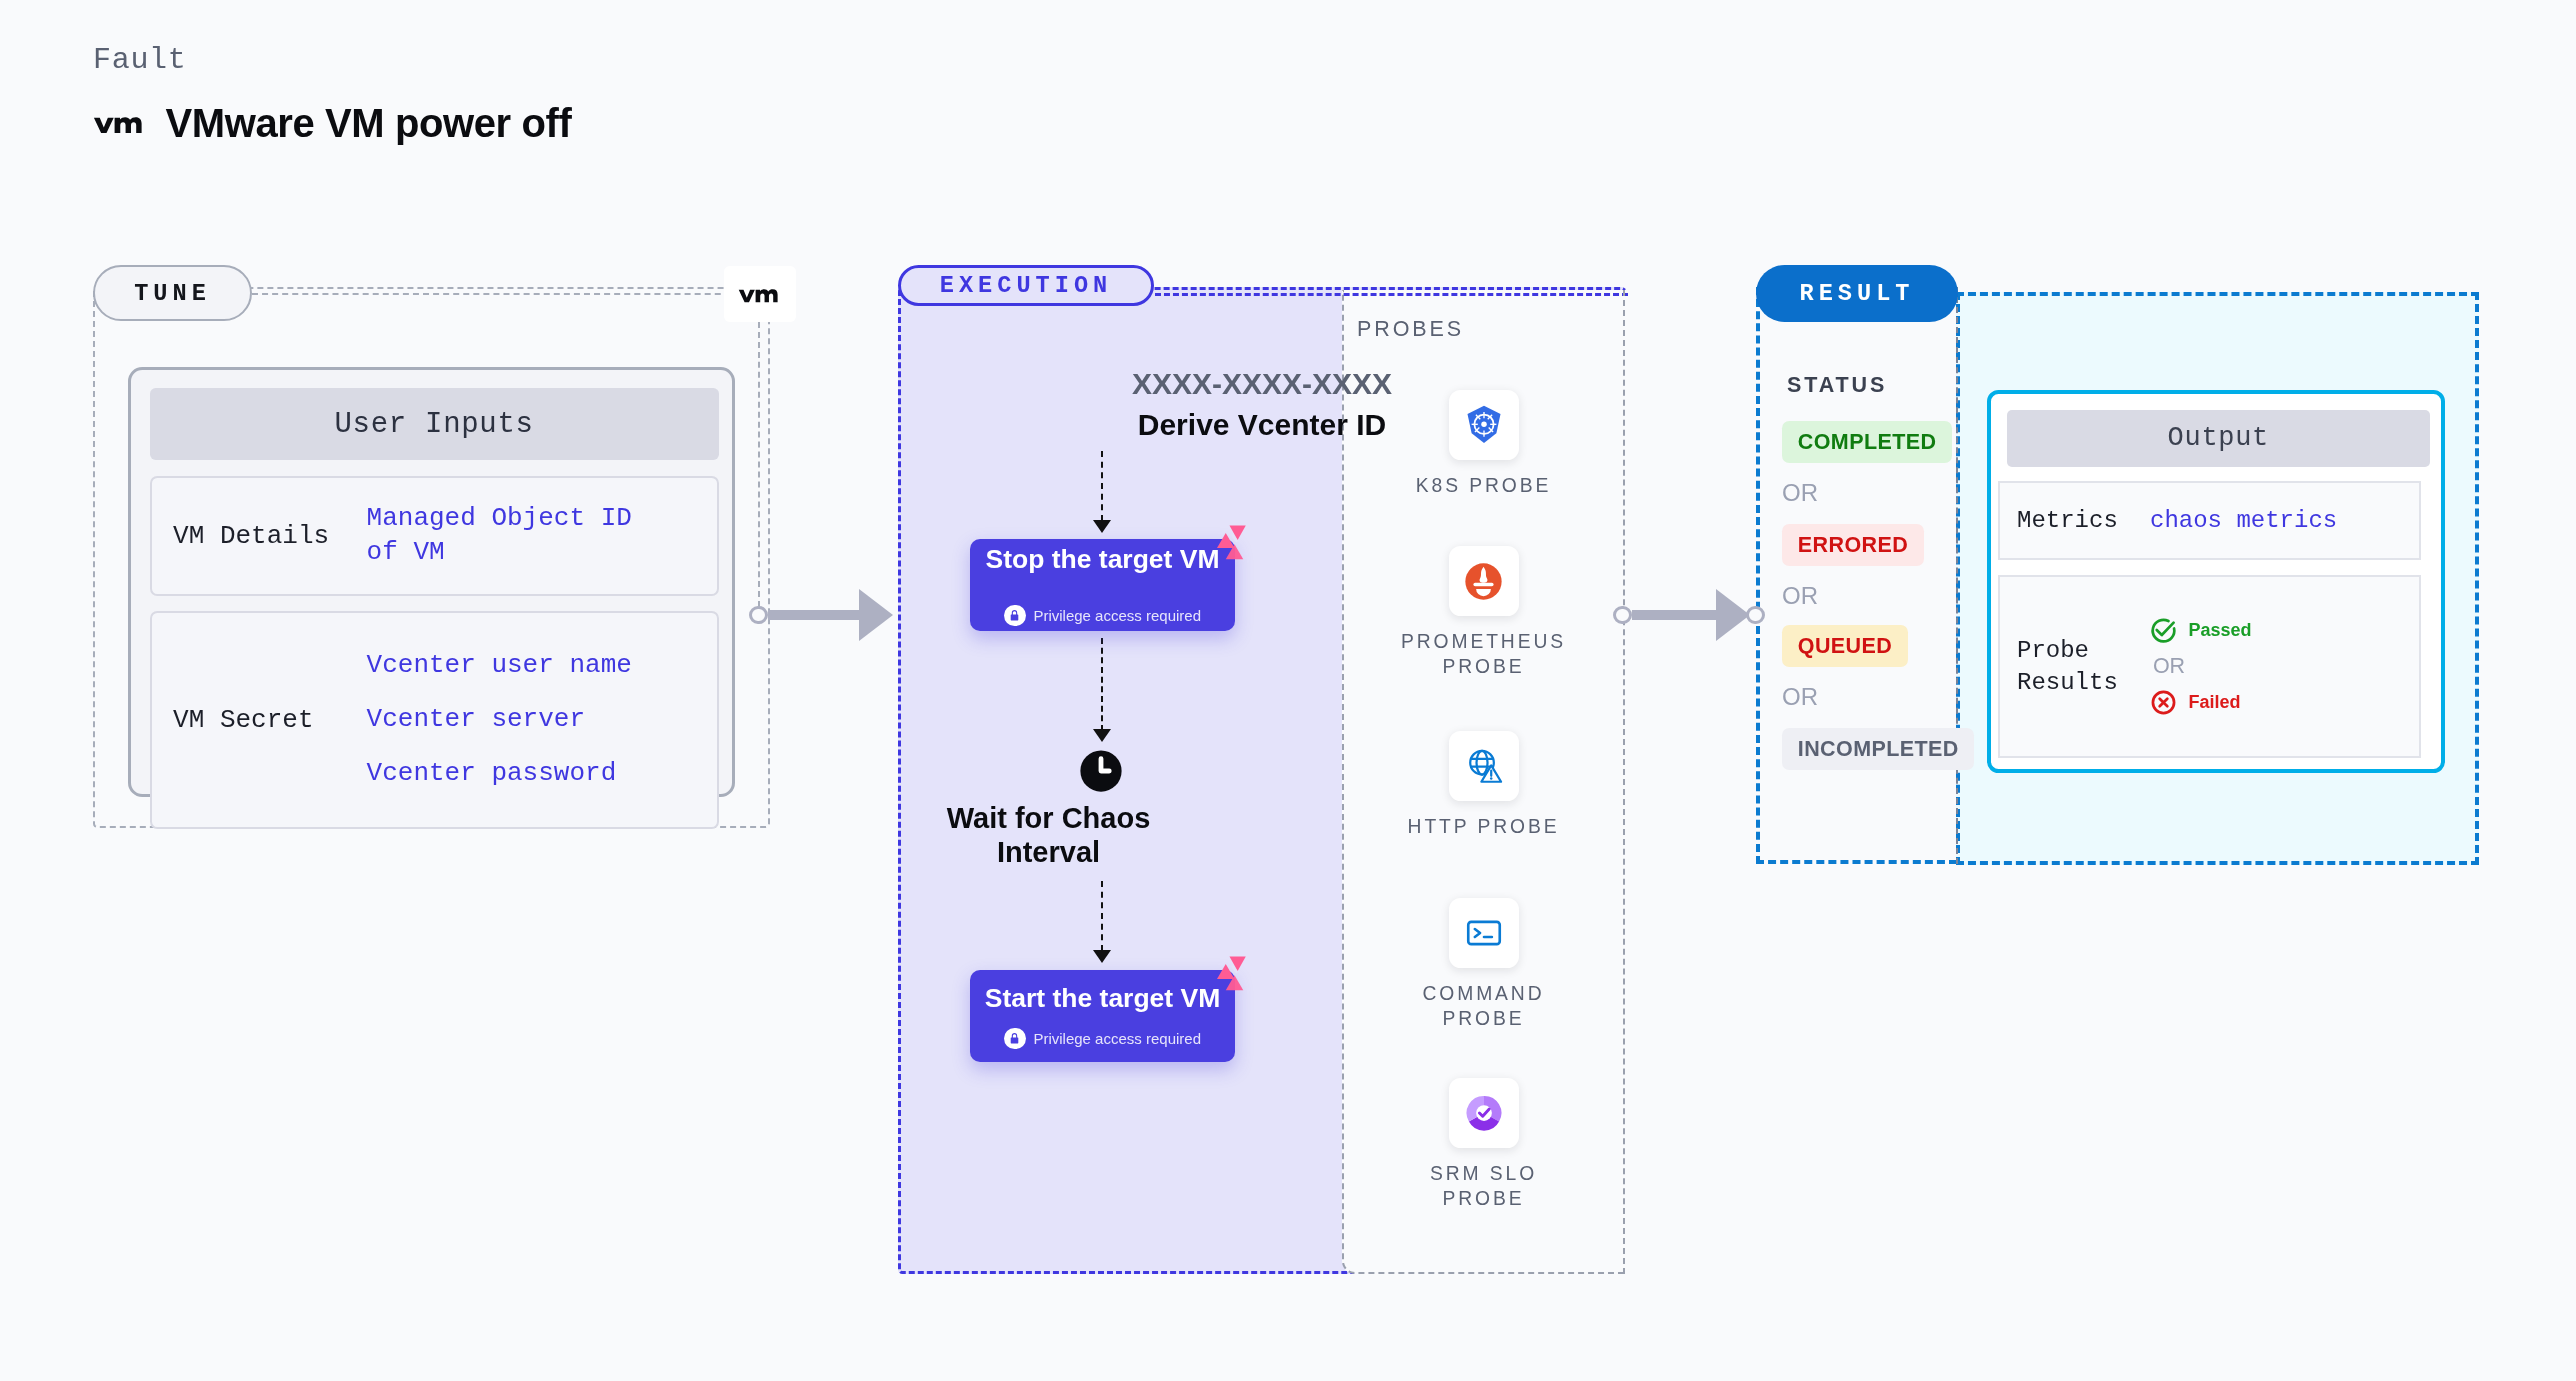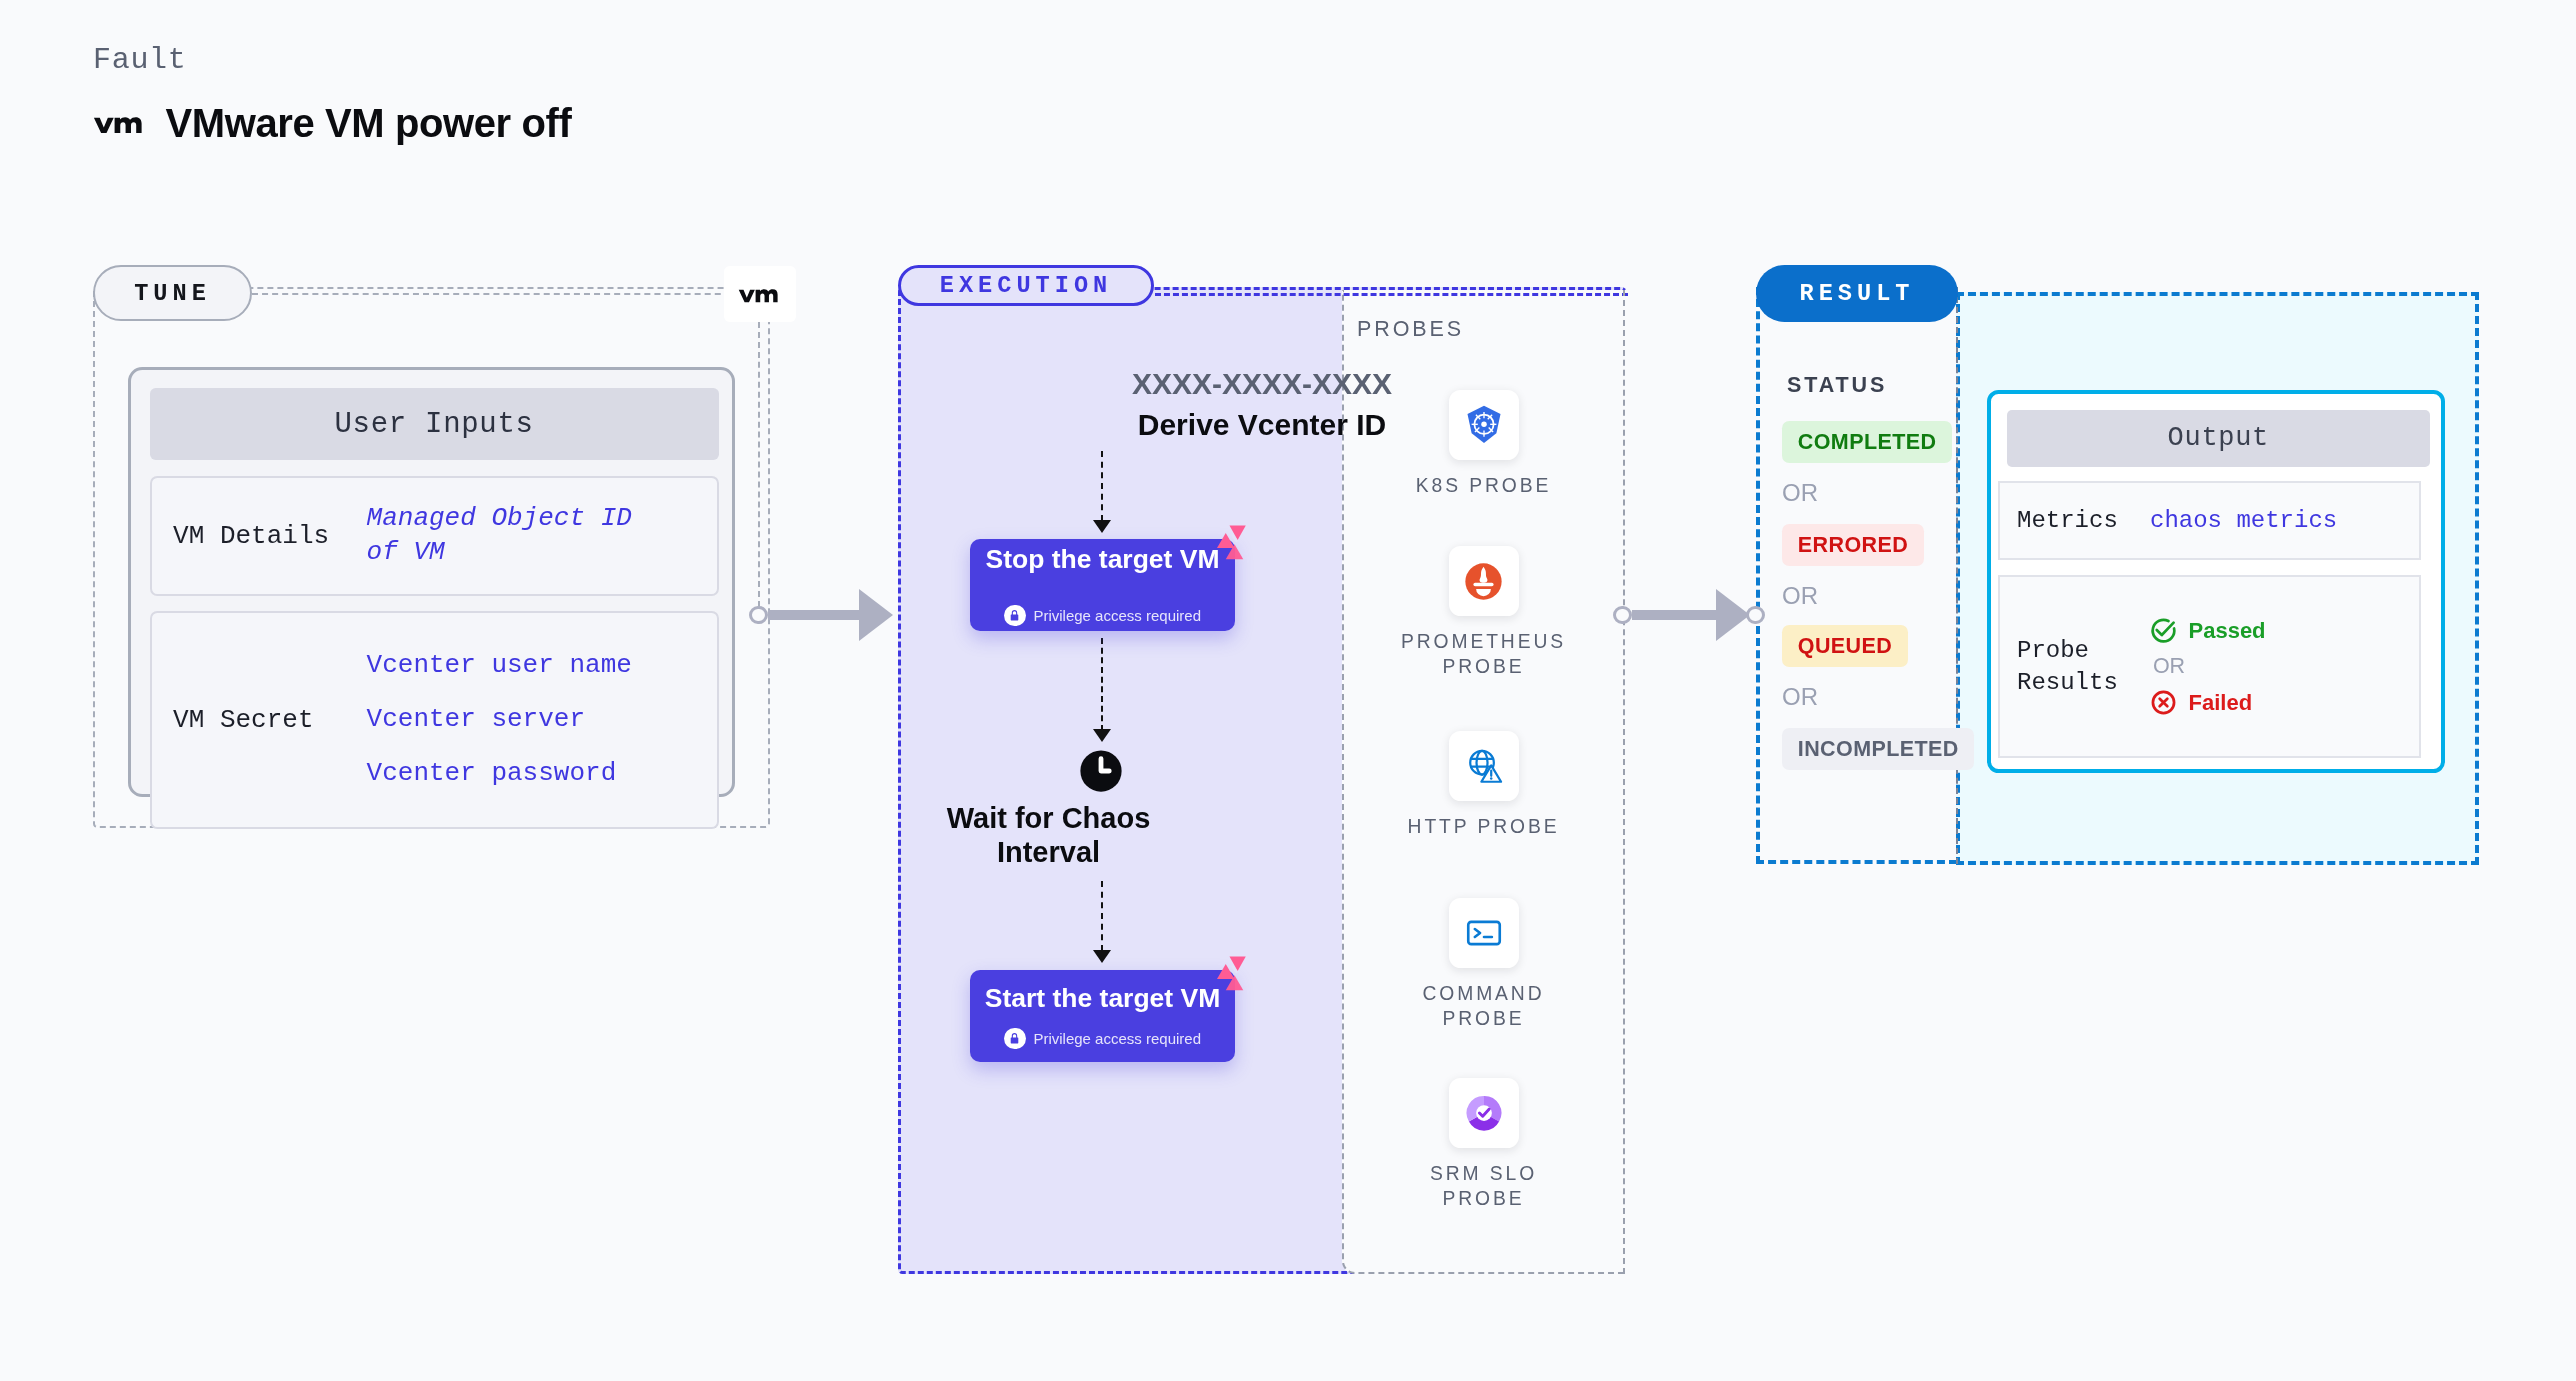--- a/index.html
+++ b/index.html
@@ -200,21 +200,21 @@
   .out-row{
     position:absolute;left:7px;width:423px;background:#F9FAFC;
     border:2.1px solid #E1E3EA;border-radius:0;box-sizing:border-box;display:flex;align-items:center;
   }
   #out-metrics{top:87px;height:79px;}
   #out-probe{top:181px;height:183px;}
   .out-key{font-family:"Liberation Mono", monospace;font-size:24px;color:#1C1F29;
     width:150px;padding-left:17px;box-sizing:border-box;white-space:pre-line;line-height:1.3;}
   .out-val{font-family:"Liberation Mono", monospace;font-size:24px;color:#3F37E0;}
   .pr-line{display:flex;align-items:center;gap:11.5px;}
-  .pr-line span{font-size:22px;font-weight:bold;}
+  .pr-line span{font-size:18px;font-weight:bold;}
   .pr-or{font-size:21.5px;color:#9AA0B2;margin:10px 0 10px 2.9px;}
 </style>
 </head>
 <body>
 
 <div id="header">
   <div id="fault-label">Fault</div>
   <div id="title-row">
     <svg id="vm-logo-title" viewBox="0 0 120 46" width="54" height="33">
       <g fill="#0B0C10">
@@ -242,21 +242,21 @@
 </div>
 
 <div id="user-inputs-card">
   <div id="user-inputs-header">
     <span>User Inputs</span>
   </div>
 
   <div class="input-row" id="row-vm-details">
     <div class="row-key">VM Details</div>
     <div class="row-vals tight">
-      <div style="white-space:pre-line;font-style:italic;">Managed Object ID
+      <div style="white-space:pre-line;">Managed Object ID
 of VM</div>
     </div>
   </div>
 
   <div class="input-row" id="row-vm-secret">
     <div class="row-key">VM Secret</div>
     <div class="row-vals">
       <div>Vcenter user name</div>
       <div>Vcenter server</div>
       <div>Vcenter password</div>

